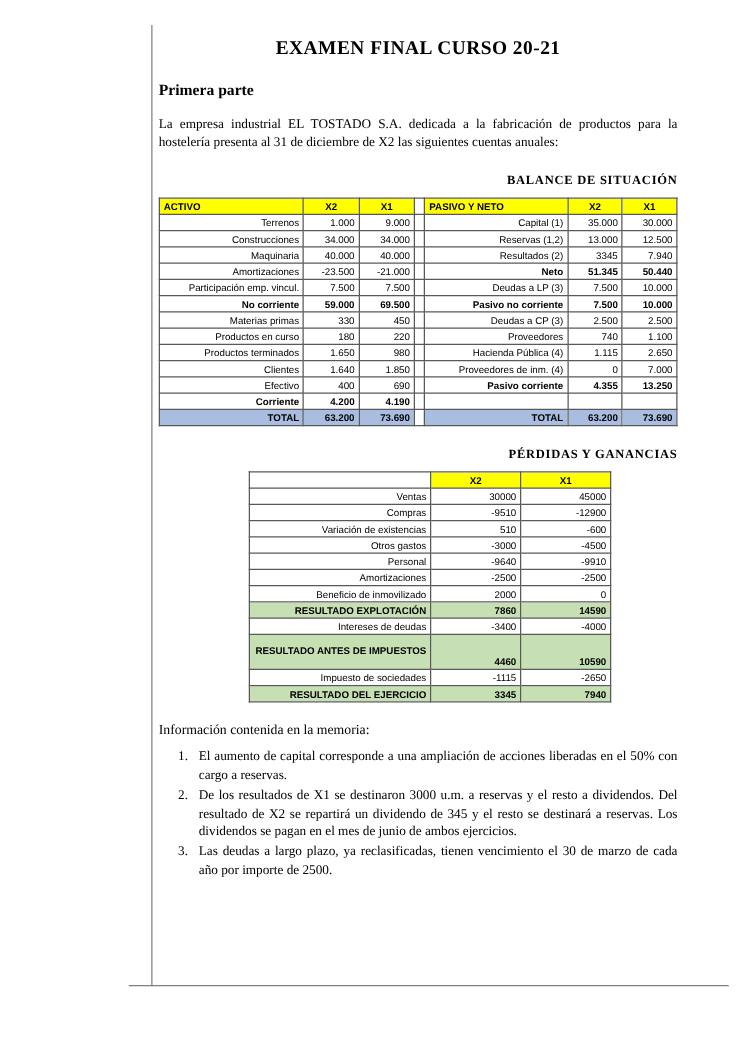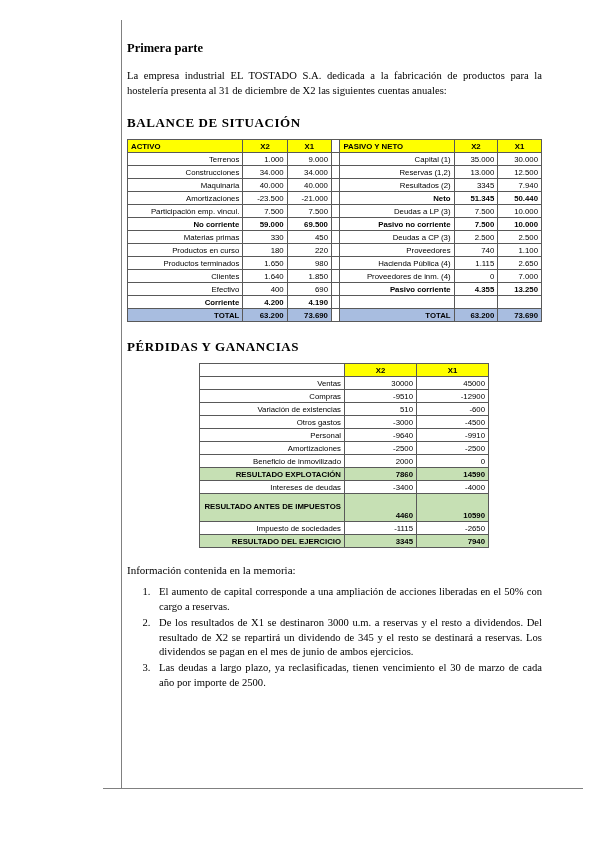--- a/index.html
+++ b/index.html
@@ -46,23 +46,23 @@
     font-size:12.5px;
     margin:17px 0 0 0;
   }
   .intro{
     font-size:10.6px;
     line-height:1.42;
     margin:12px 0 0 0;
     text-align:justify;
   }
   .table-title{
-    text-align:left;
+    text-align:right;
     font-weight:bold;
-    font-size:13px;
+    font-size:10px;
     letter-spacing:.6px;
     margin:17px 0 8px 0;
   }
 
   
   table.sheet{
     border-collapse:collapse;
     font-family:"Liberation Sans", sans-serif;
     font-size:7.8px;
     table-layout:fixed;
@@ -112,20 +112,21 @@
   ol.memo li{margin-bottom:1px;padding-left:6px;}
 </style>
 </head>
 <body>
 
 <div id="page-frame"></div>
 <div id="bottom-rule"></div>
 
 <div id="content">
 
+  <div class="doc-title">EXAMEN FINAL CURSO 20-21</div>
 
   <div class="section-head">Primera parte</div>
 
   <p class="intro">La empresa industrial EL TOSTADO S.A. dedicada a la fabricación de productos para la hostelería presenta al 31 de diciembre de X2 las siguientes cuentas anuales:</p>
 
   <div class="table-title">BALANCE DE SITUACIÓN</div>
 
   <div id="balance-wrap">
     <table class="sheet" id="balance-table">
       <colgroup>

